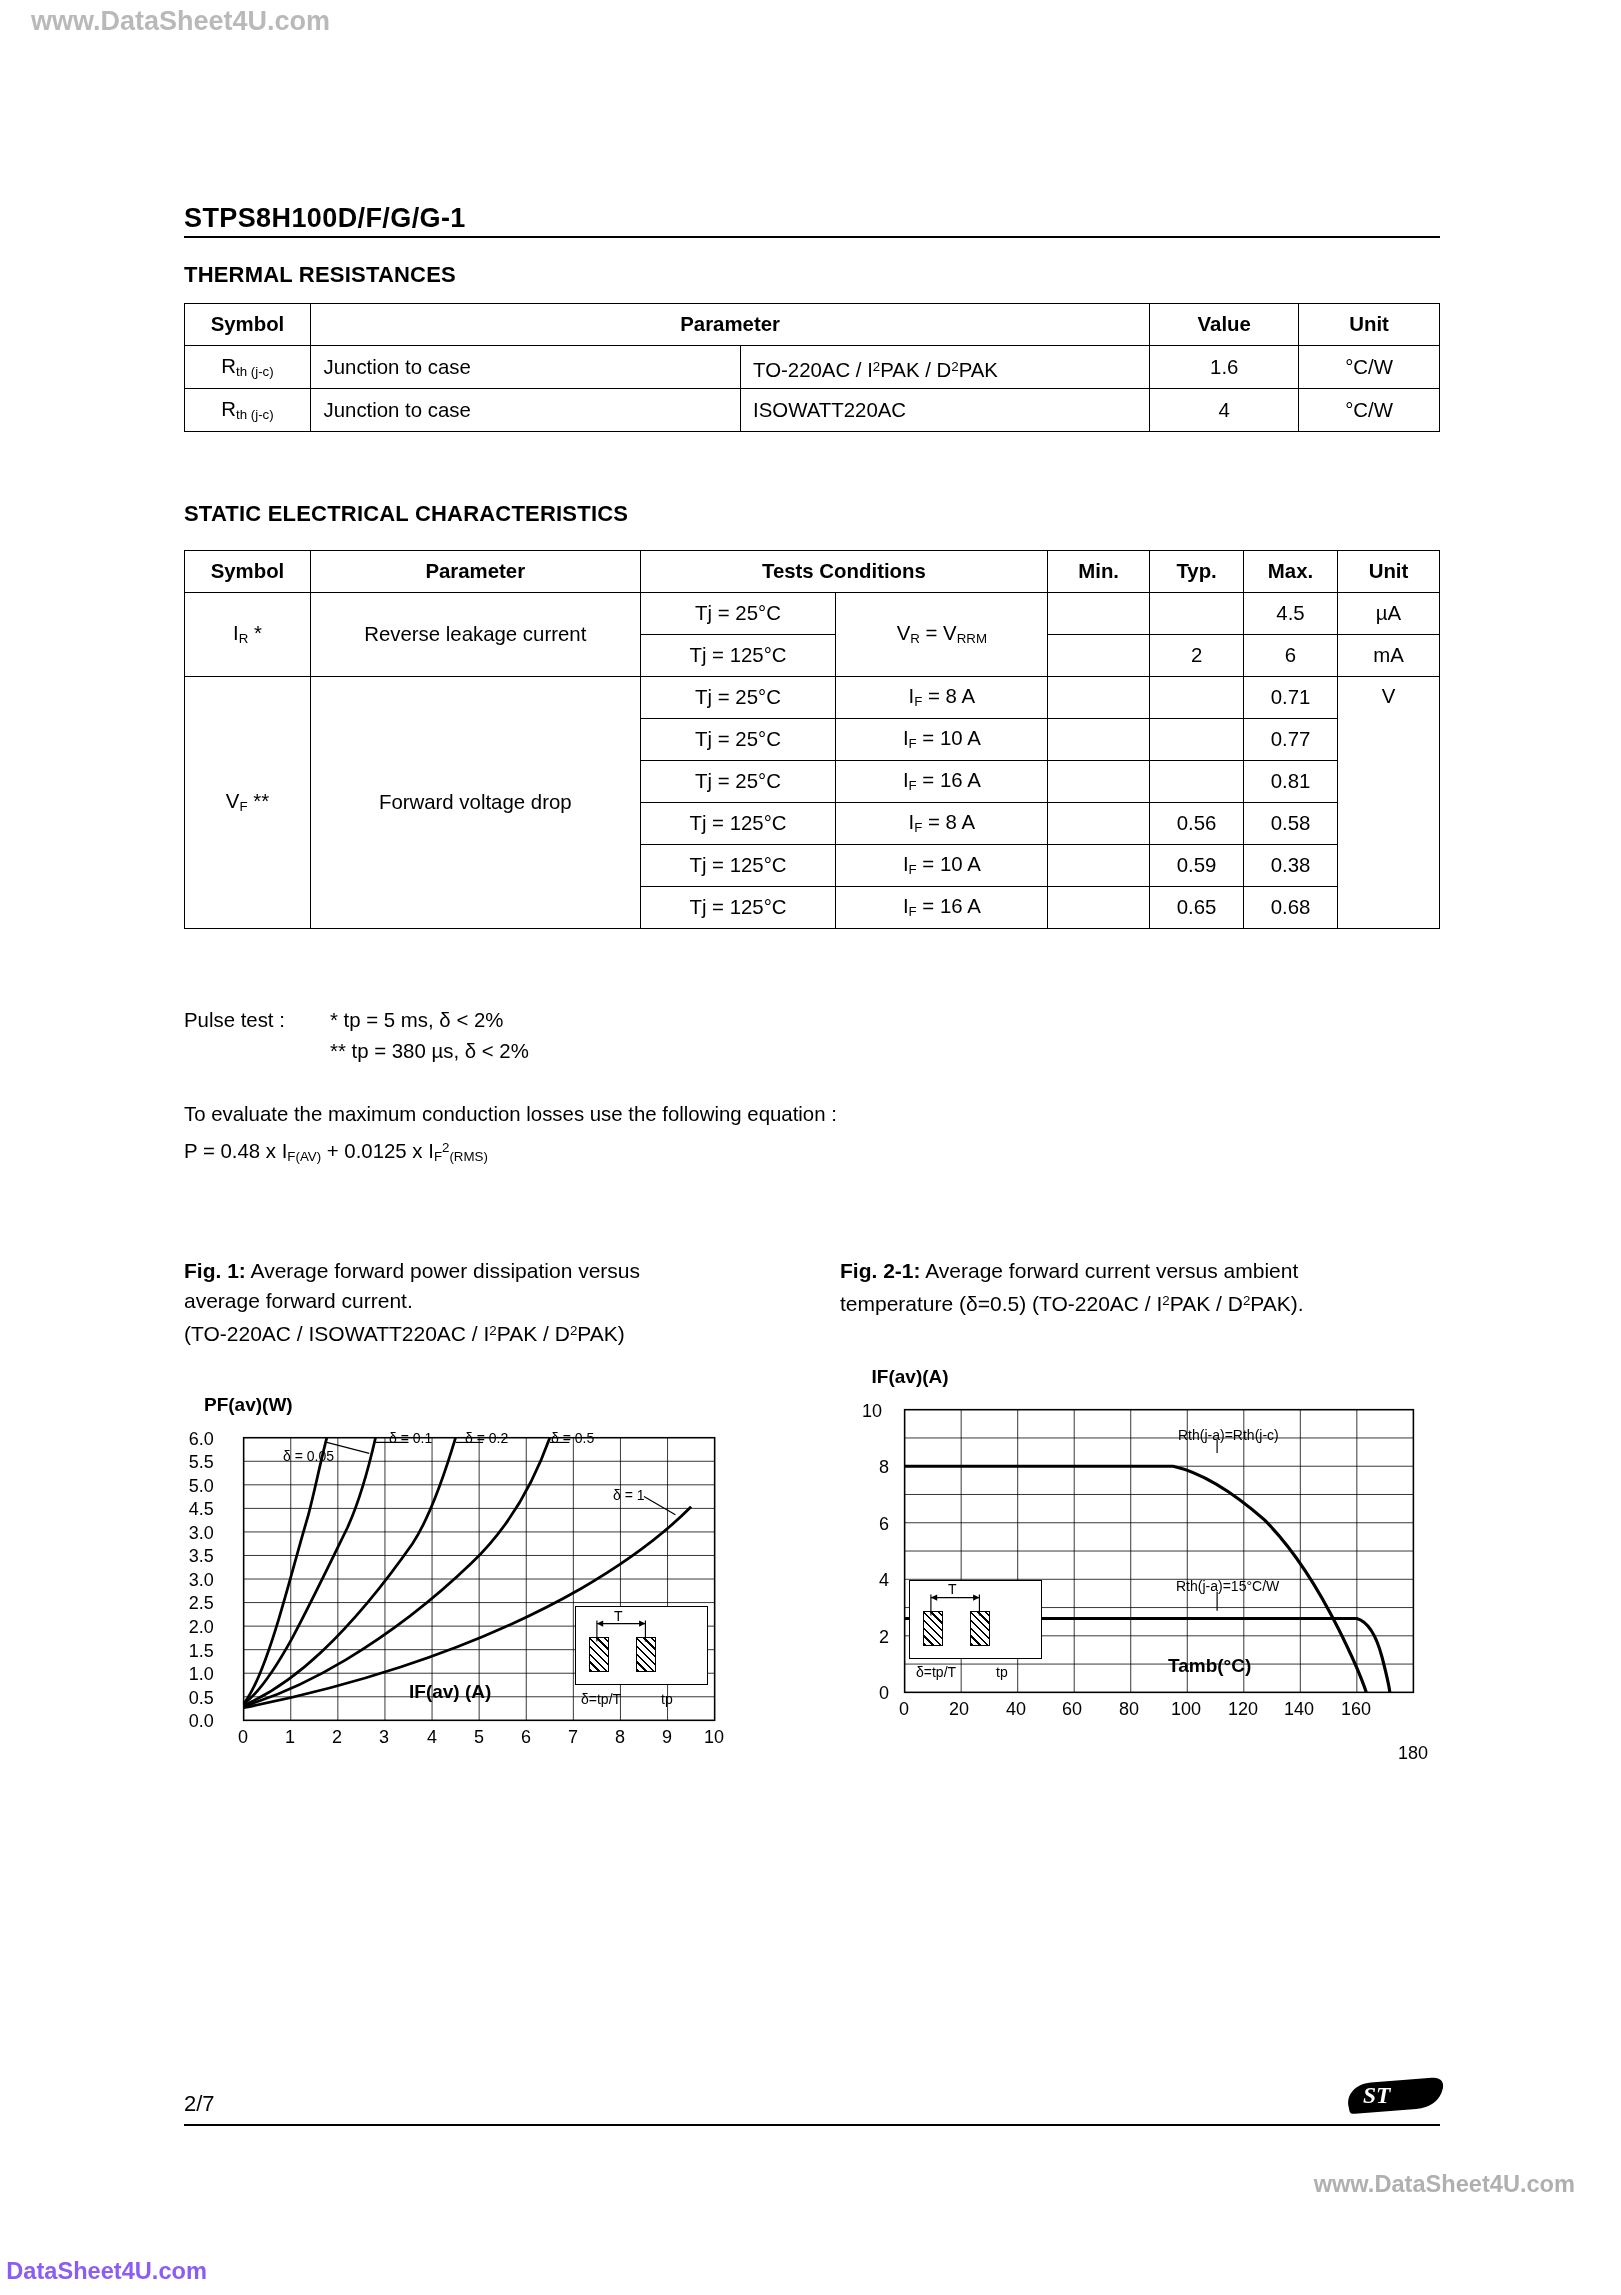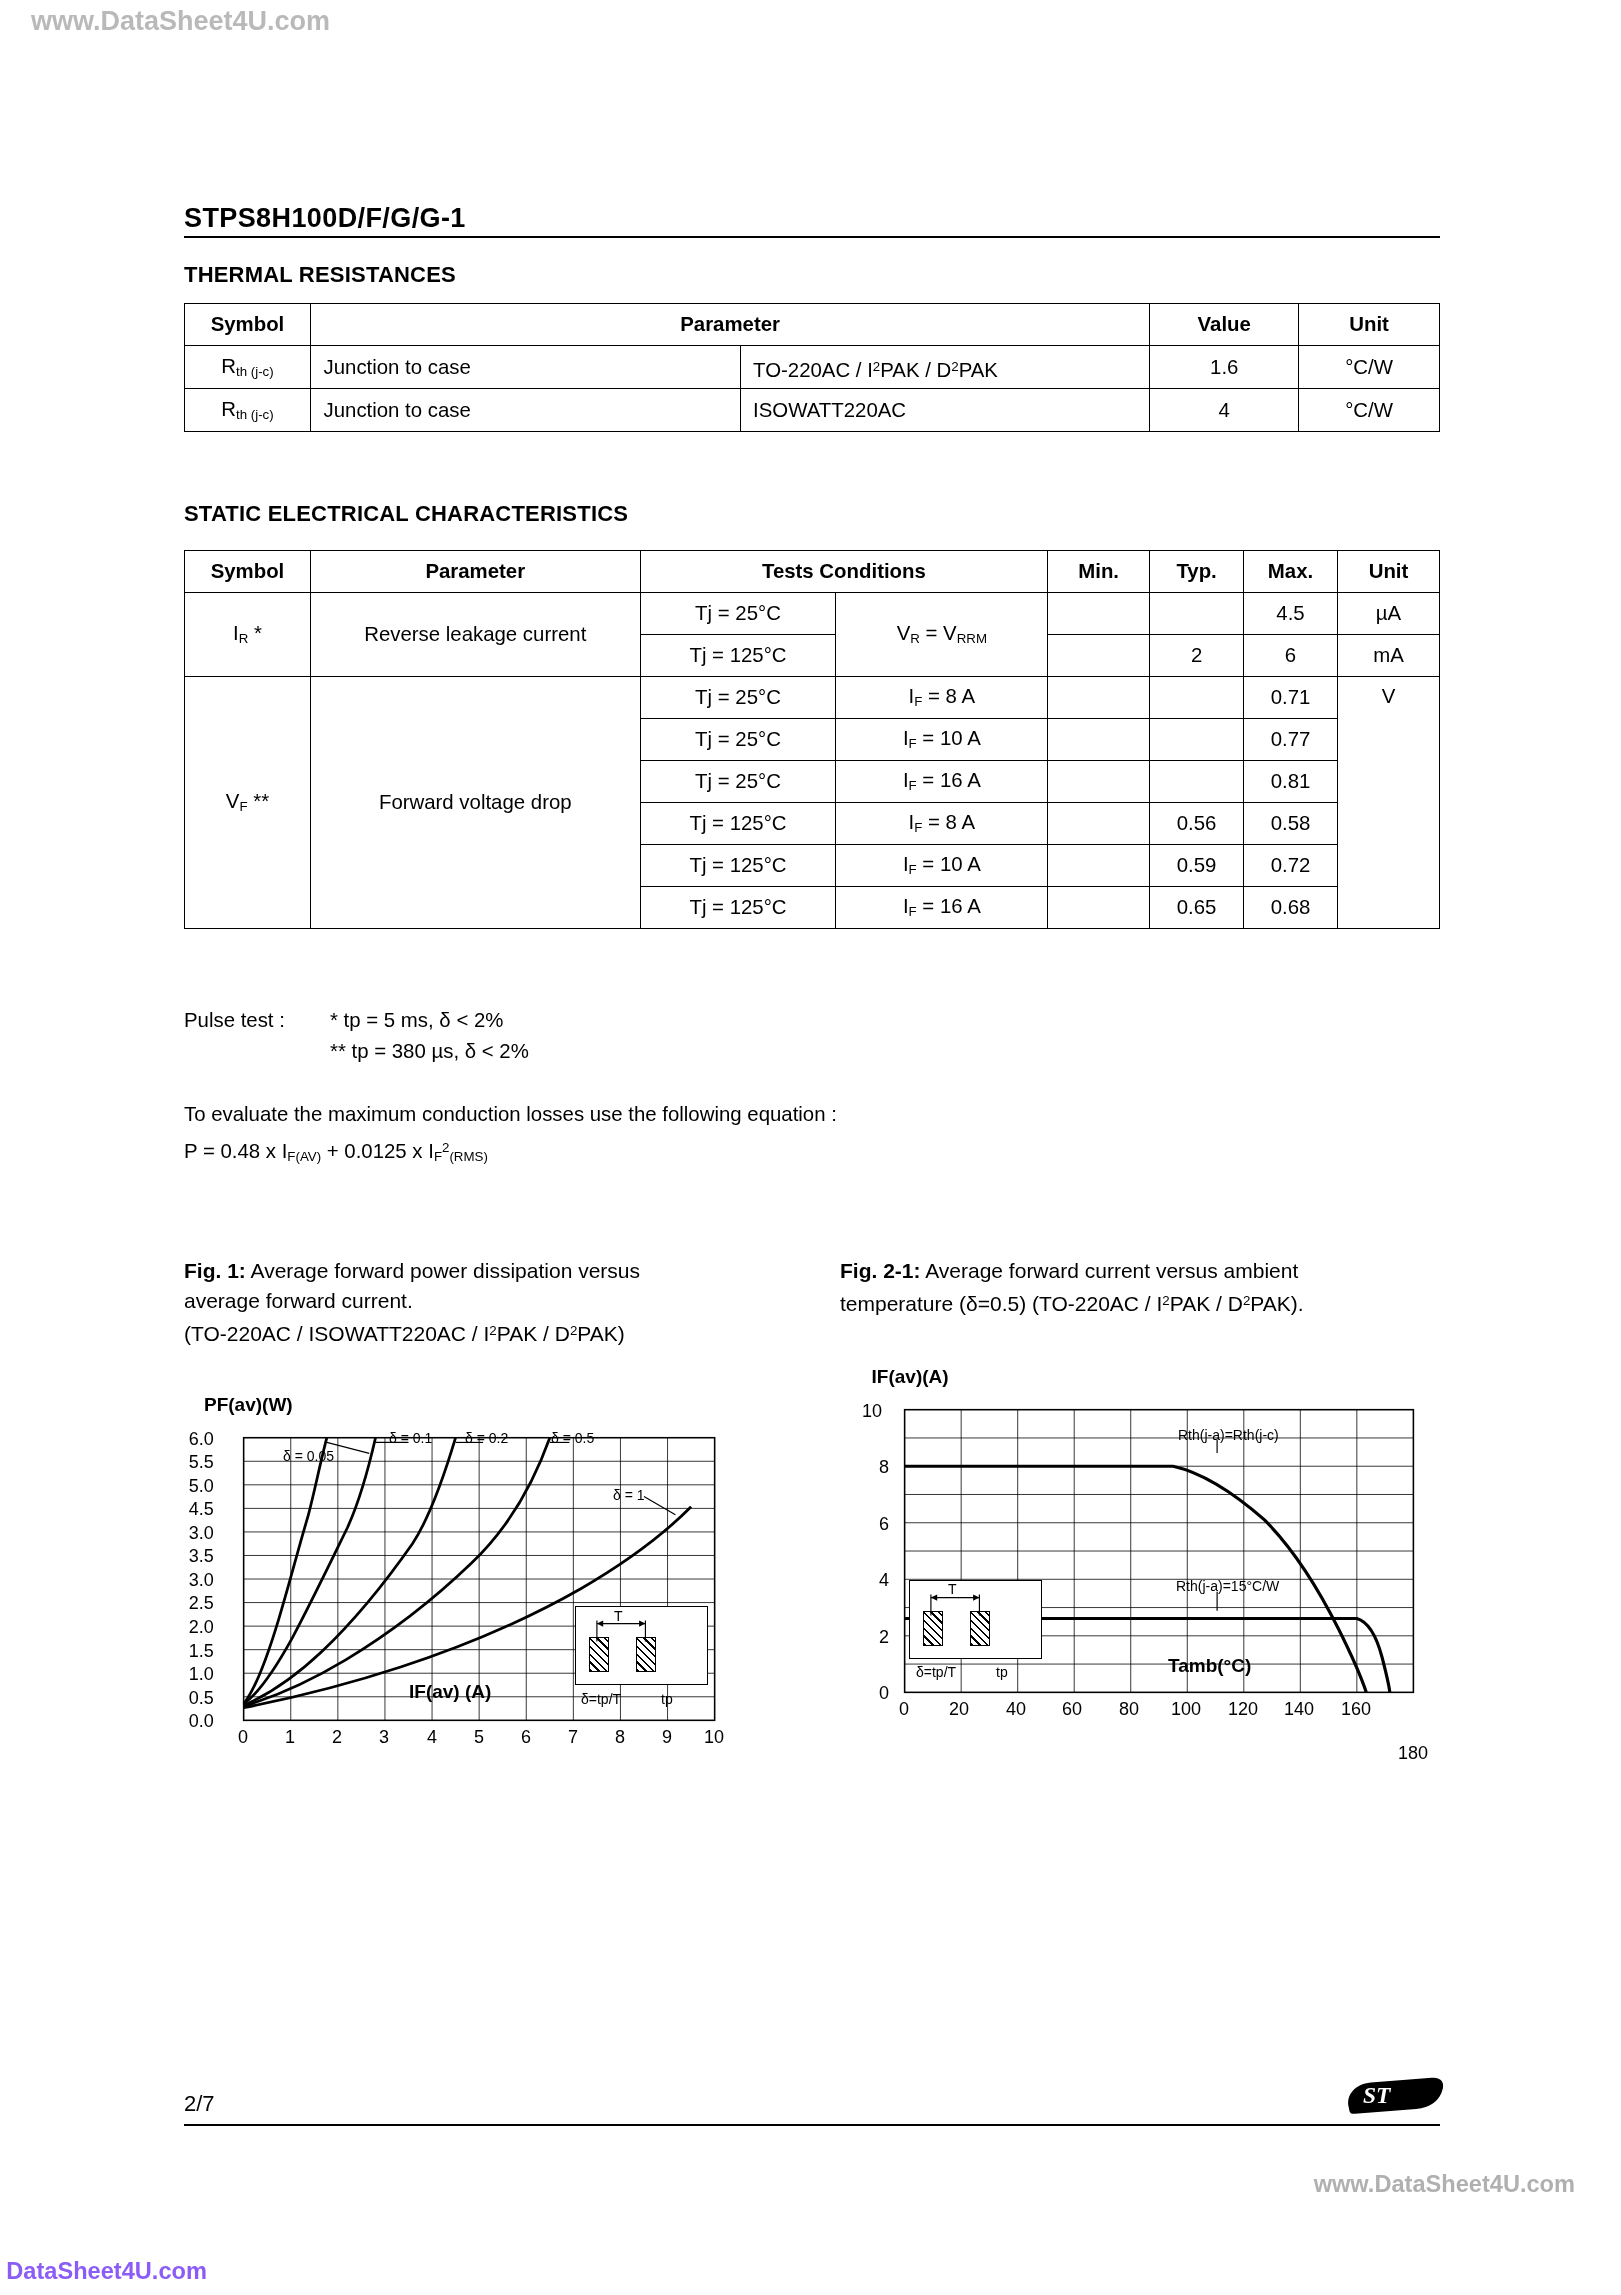--- a/index.html
+++ b/index.html
@@ -184,21 +184,21 @@
       <td class="lft">I<sub>F</sub> =  8 A</td>
       <td></td>
       <td>0.56</td>
       <td>0.58</td>
     </tr>
     <tr>
       <td class="lft">Tj = 125°C</td>
       <td class="lft">I<sub>F</sub> =  10 A</td>
       <td></td>
       <td>0.59</td>
-      <td>0.72</td>
+      <td>0.38</td>
     </tr>
     <tr>
       <td class="lft">Tj = 125°C</td>
       <td class="lft">I<sub>F</sub> =  16 A</td>
       <td></td>
       <td>0.65</td>
       <td>0.68</td>
     </tr>
   </tbody>
     </table>

